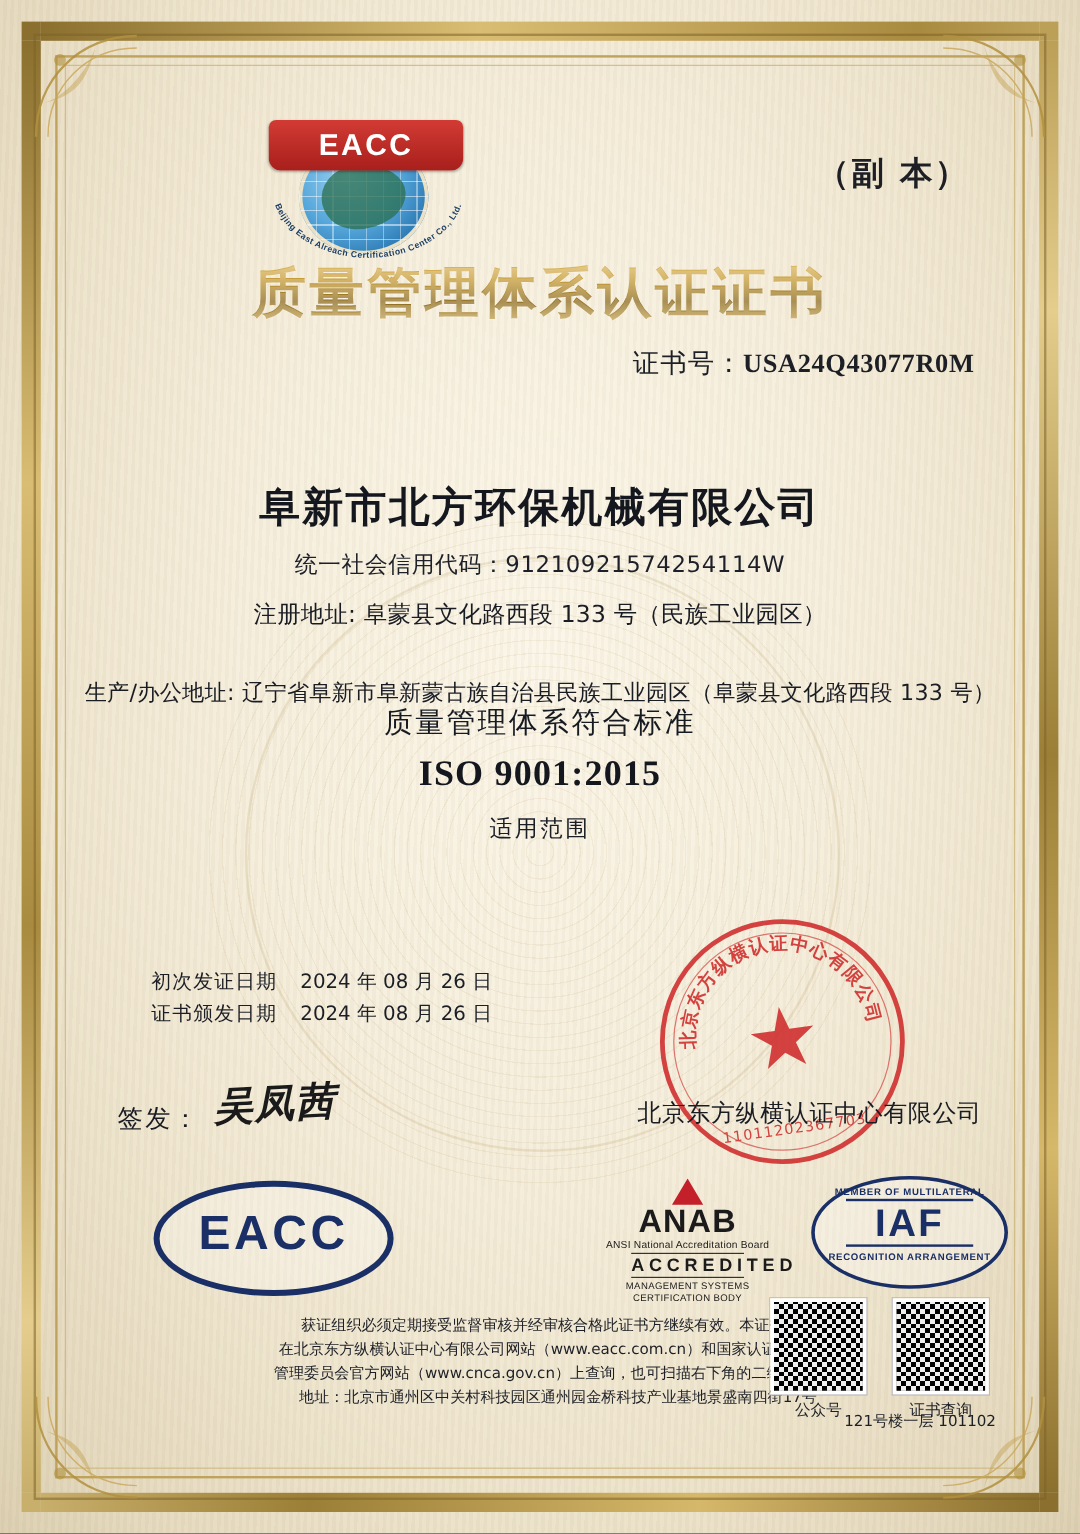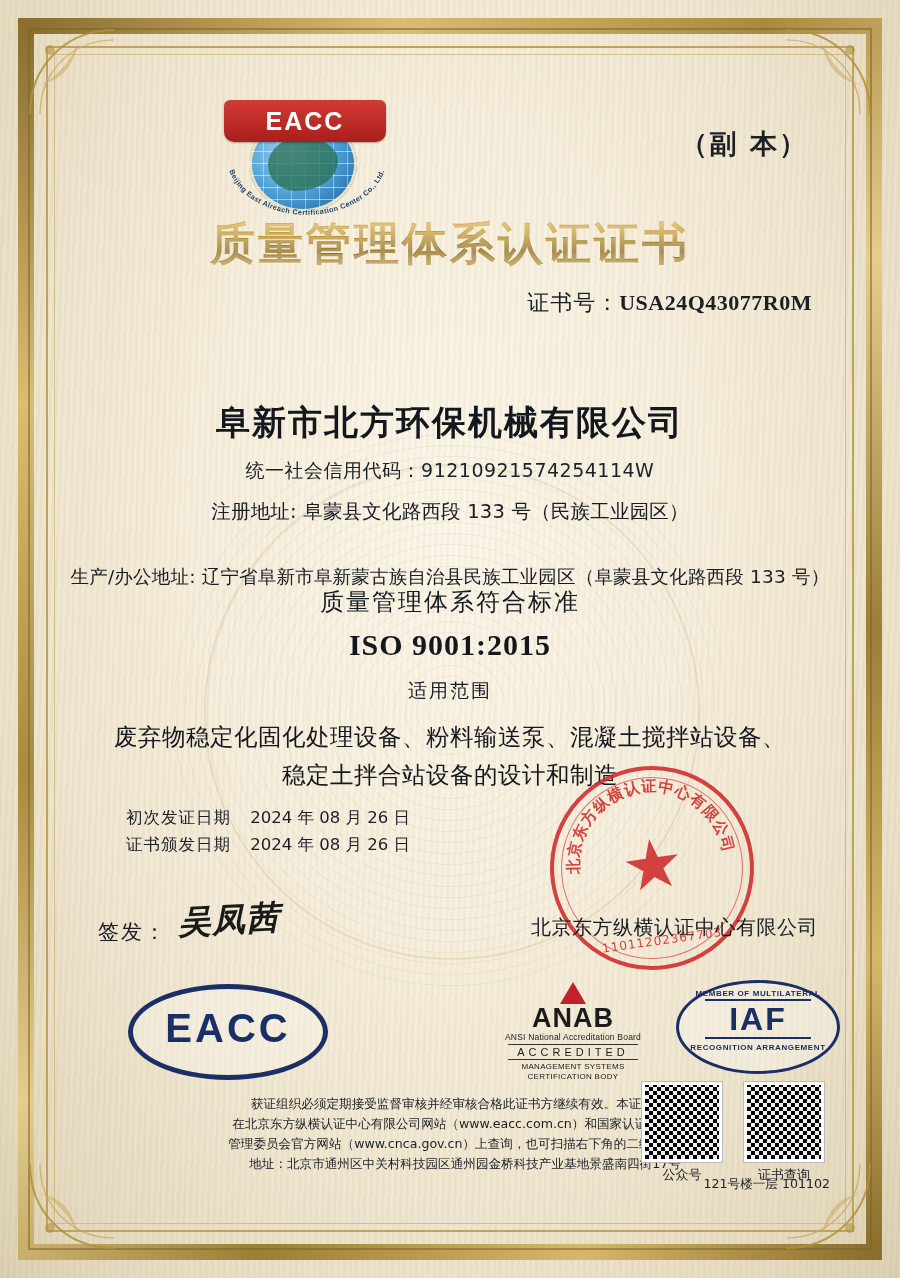--- a/index.html
+++ b/index.html
@@ -430,26 +430,26 @@
     border-bottom: 22px solid #c3202a;
   }
   .logo-anab .word {
     font-weight: bold;
     font-size: 27px;
     letter-spacing: 1px;
     line-height: 28px;
   }
   .logo-anab .sub1 { font-size: 8.5px; letter-spacing: .2px; }
   .logo-anab .acc {
-    font-size: 11px;
-    font-weight: normal;
+    font-size: 15px;
+    font-weight: bold;
     letter-spacing: 4px;
     border-top: 1px solid #333;
     border-bottom: 1px solid #333;
-    margin: 2px 10px;
+    margin: 2px 28px;
     padding: 1px 0;
   }
   .logo-anab .sub2 { font-size: 8px; line-height: 10px; margin-top: 2px; letter-spacing: .3px; }
 
   .logo-iaf {
     position: absolute;
     left: 606px; top: 2px;
     width: 158px; height: 88px;
     border: 3px solid #1a2f66;
     border-radius: 50%;
@@ -593,24 +593,20 @@
 
     <div class="credit-code">统一社会信用代码：91210921574254114W</div>
 
     <div class="addr reg">注册地址: 阜蒙县文化路西段 133 号（民族工业园区）</div>
     <div class="addr prod">生产/办公地址: 辽宁省阜新市阜新蒙古族自治县民族工业园区（阜蒙县文化路西段 133 号）</div>
 
     <div class="standard-label">质量管理体系符合标准</div>
     <div class="standard-value">ISO 9001:2015</div>
 
     <div class="scope-label">适用范围</div>
-    <div class="scope-text">
-      <div>废弃物稳定化固化处理设备、粉料输送泵、混凝土搅拌站设备、</div>
-      <div>稳定土拌合站设备的设计和制造</div>
-    </div>
 
     <div class="dates">
       <div class="row">
         <span class="k">初次发证日期</span>
         <span class="v">2024 年 08 月 26 日</span>
       </div>
       <div class="row">
         <span class="k">证书颁发日期</span>
         <span class="v">2024 年 08 月 26 日</span>
       </div>

